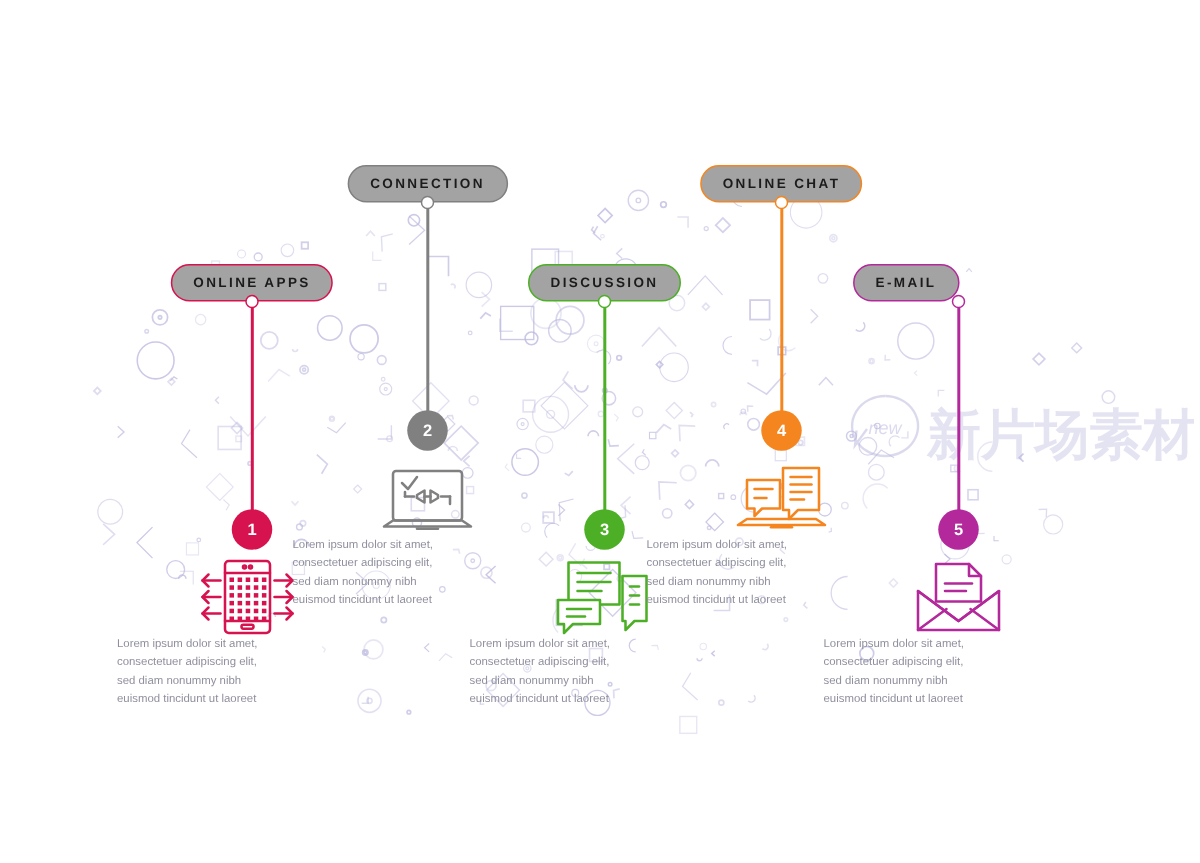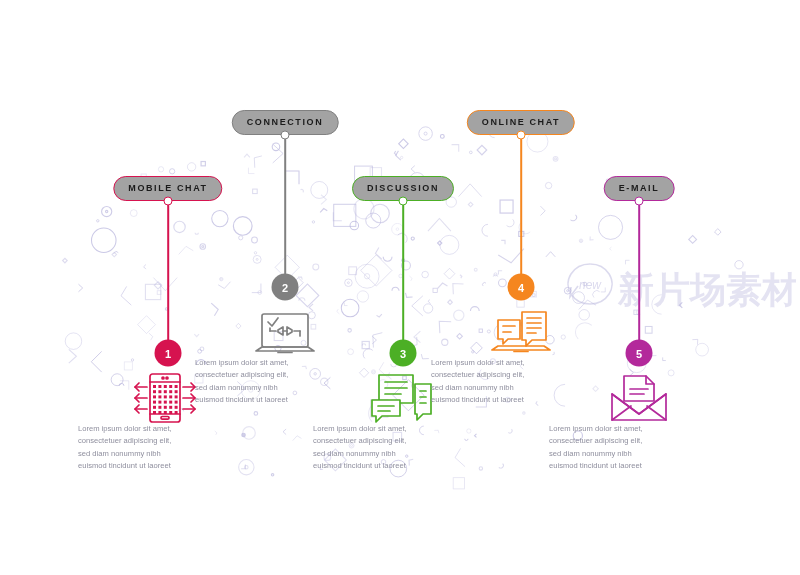--- a/index.html
+++ b/index.html
@@ -438,21 +438,21 @@
     <g fill="none" stroke="#b9b6dd" stroke-width="1.6">
       <path d="M34 6 a22 20 0 1 0 .1 0 M22 28 l-8 11 l1 -10"></path>
     </g>
     <text x="34" y="31" text-anchor="middle" font-family="Liberation Sans, sans-serif" font-size="12" font-style="italic" fill="#b9b6dd">new</text>
     <text x="62" y="44" font-family="DejaVu Sans, sans-serif" font-size="36" font-weight="bold" fill="#b9b6dd" opacity=".75">新片场素材</text>
   </svg>
 
   <div id="steps-layer">
       <div class="step">
         <div class="pill" style="left: 168px; top: 176px; border-color: rgb(214, 19, 79);">
-          <span class="pill-label">MOBILE CHAT</span>
+          <span class="pill-label">ONLINE APPS</span>
         </div>
         <div class="pill-dot" style="left: 168px; top: 201px; border-color: rgb(214, 19, 79);"></div>
         <div class="connector" style="left: 168px; top: 205px; height: 148px; background: rgb(214, 19, 79);"></div>
         <div class="marker" style="left: 168px; top: 353px; background: rgb(214, 19, 79);">1</div>
         <div class="icon-wrap" style="left: 168px; top: 372px;">
           <svg viewBox="0 0 70 56" width="70" height="56">
             <g fill="none" stroke="#d6134f" stroke-width="1.7" stroke-linecap="round" stroke-linejoin="round">
               <rect x="17" y="4" width="30" height="48" rx="2.5"></rect>
               <line x1="17" y1="12" x2="47" y2="12"></line>
               <line x1="17" y1="44" x2="47" y2="44"></line>
@@ -597,21 +597,21 @@
           </svg>
         </div>
         <div class="desc" style="left: 521px; top: 357px;">
           <div>Lorem ipsum dolor sit amet,</div>
           <div>consectetuer adipiscing elit,</div>
           <div>sed diam nonummy nibh</div>
           <div>euismod tincidunt ut laoreet</div>
         </div>
       </div>
       <div class="step">
-        <div class="pill" style="left: 639px; top: 176px; border-color: rgb(179, 41, 155);">
+        <div class="pill" style="left: 604px; top: 176px; border-color: rgb(179, 41, 155);">
           <span class="pill-label">E-MAIL</span>
         </div>
         <div class="pill-dot" style="left: 639px; top: 201px; border-color: rgb(179, 41, 155);"></div>
         <div class="connector" style="left: 639px; top: 205px; height: 148px; background: rgb(179, 41, 155);"></div>
         <div class="marker" style="left: 639px; top: 353px; background: rgb(179, 41, 155);">5</div>
         <div class="icon-wrap" style="left: 639px; top: 372px;">
           <svg viewBox="0 0 70 56" width="70" height="56">
             <g fill="none" stroke="#b3299b" stroke-width="1.7" stroke-linecap="round" stroke-linejoin="round">
               <path d="M20 6 L42 6 L50 14 L50 31 L20 31 Z" fill="#ffffff"></path>
               <path d="M42 6 L42 14 L50 14"></path>

